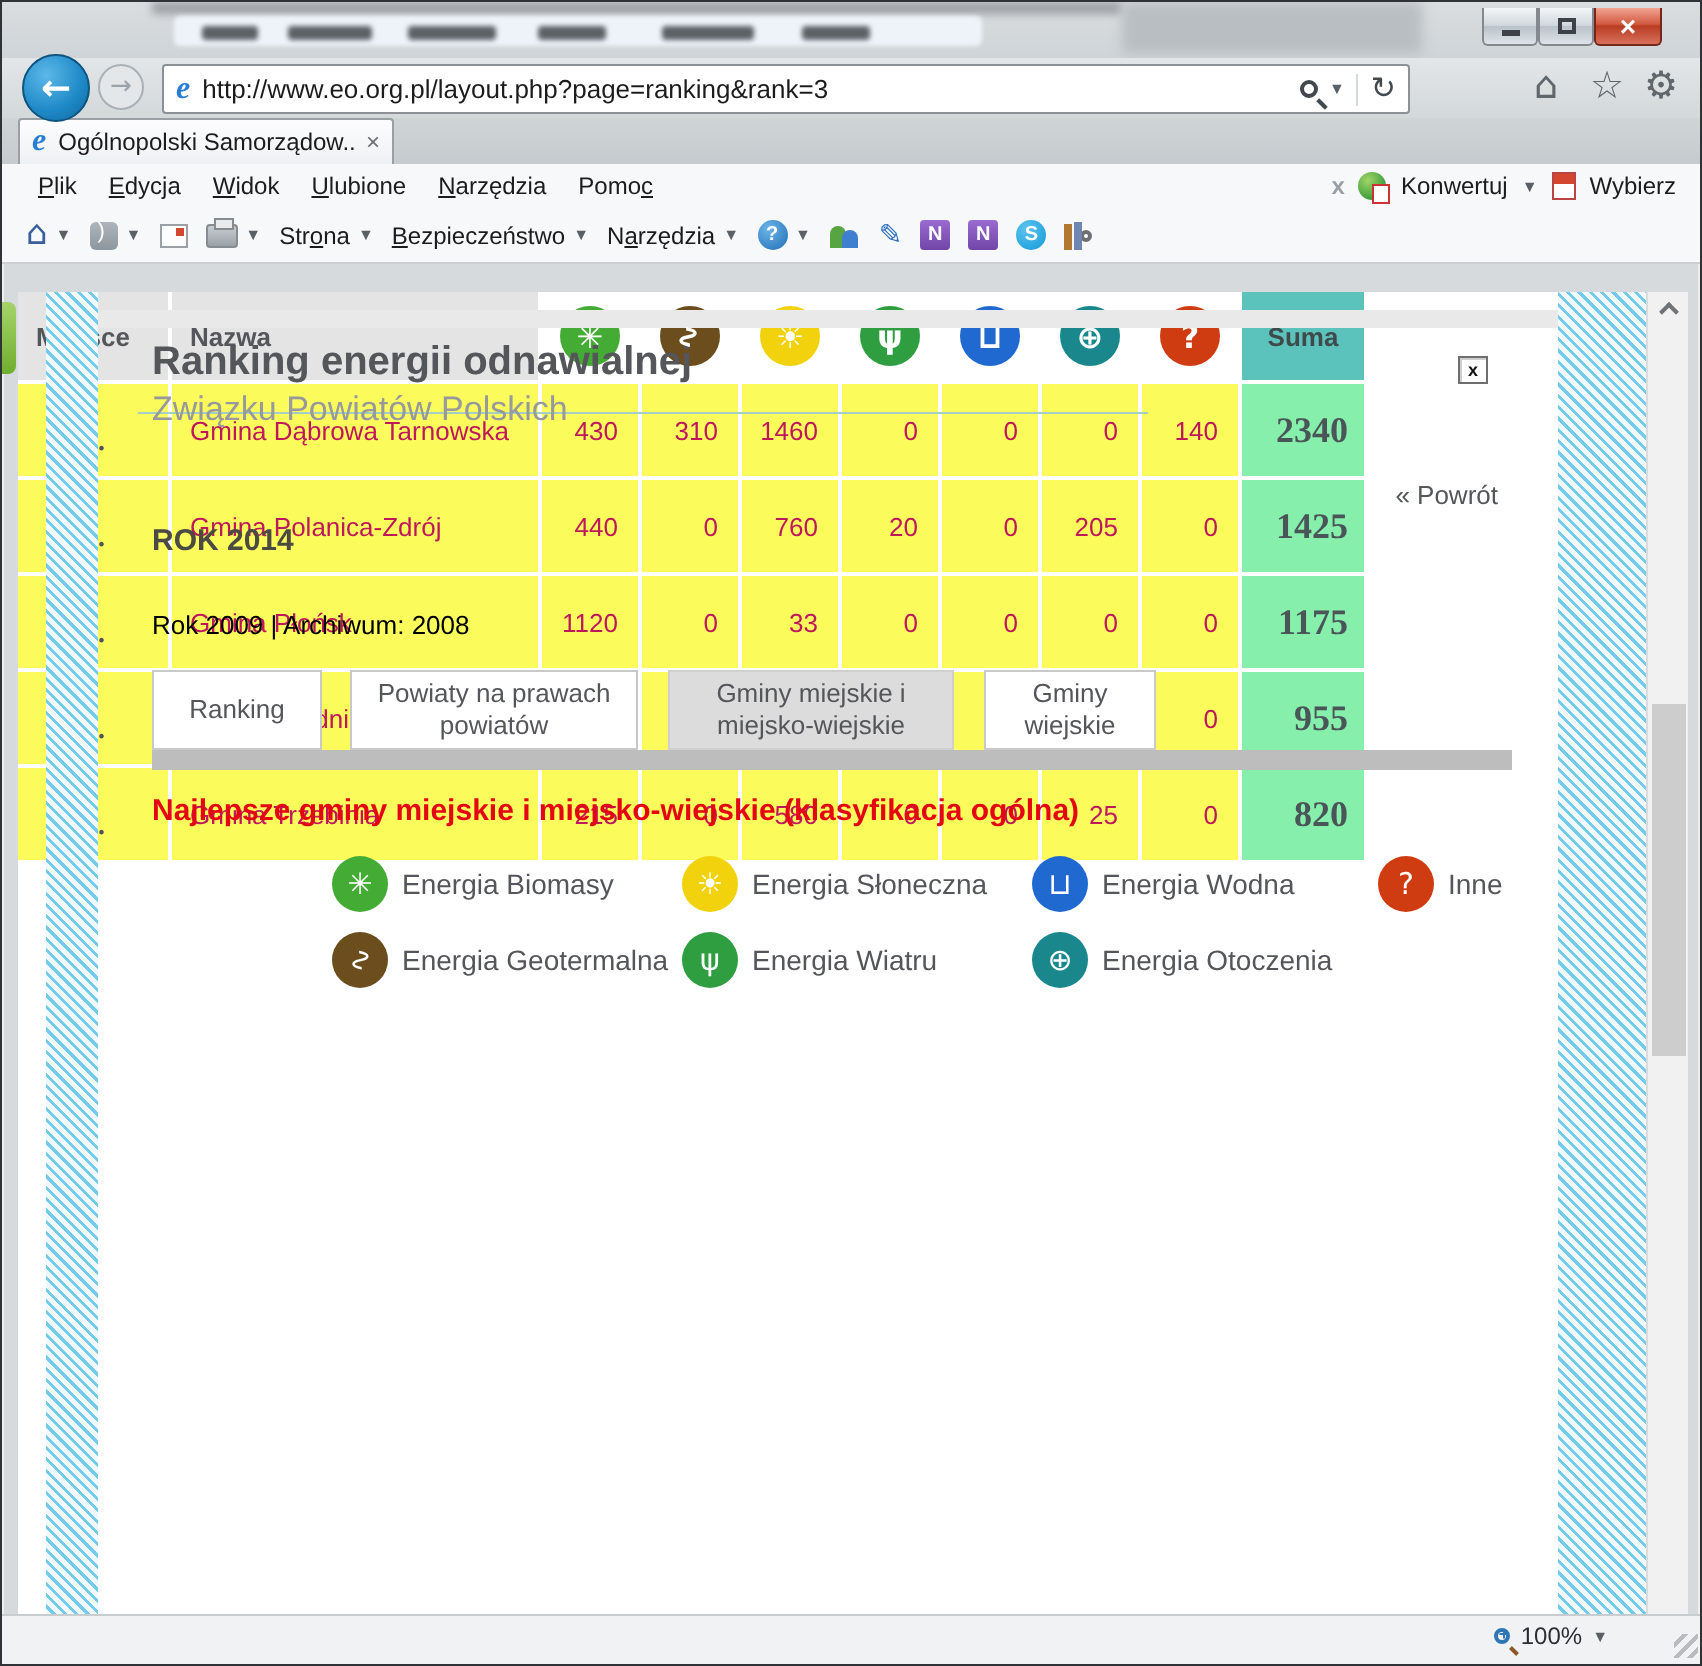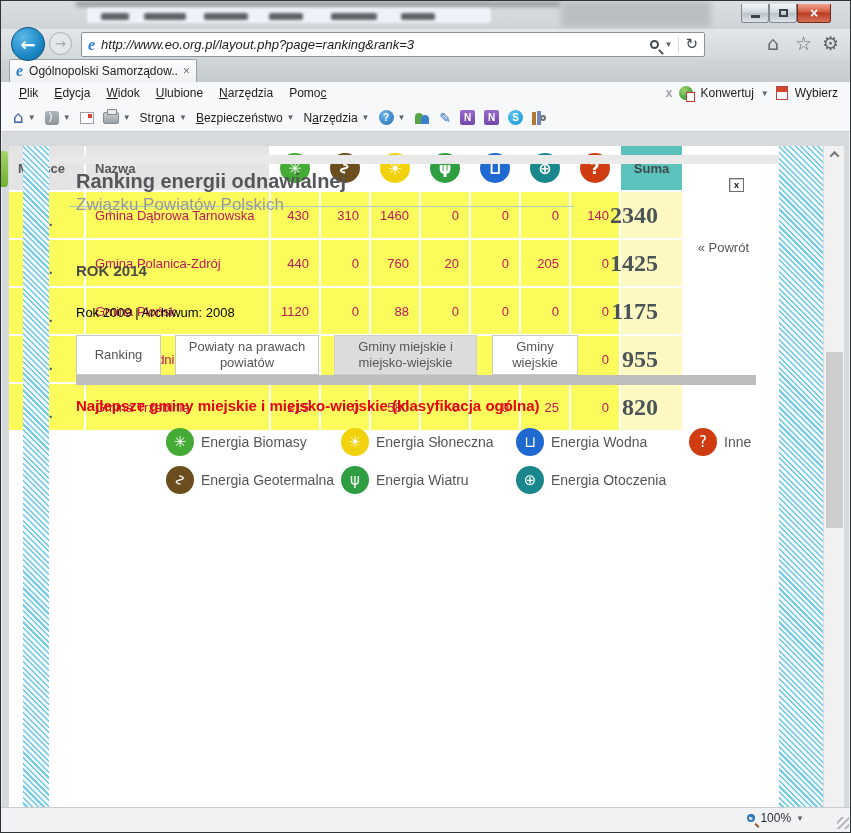--- a/index.html
+++ b/index.html
@@ -34,21 +34,21 @@
     border:1px solid #0d547e; color:#fff; display:flex; align-items:center; justify-content:center;
     font-size:18px; font-weight:bold; z-index:5; cursor:pointer; }
   #fwd-btn { left:48px; top:31px; width:23px; height:23px; border-radius:50%;
     background:#e4e7ea; border:1px solid #a9b1b7; color:#9aa3aa; display:flex;
     align-items:center; justify-content:center; font-size:13px; cursor:pointer; }
   #addressbar { left:80px; top:31px; width:624px; height:25px; background:#fff;
     border:1px solid #8b9197; border-radius:2px; display:flex; align-items:center;
     padding:0 6px; gap:6px; }
   #ie-fav { color:#2a7fd4; font-family:"Liberation Serif",serif; font-style:italic;
     font-weight:bold; font-size:16px; line-height:1; }
-  #url-text { flex:1; font-size:13px; color:#1c1c1c; white-space:nowrap; overflow:hidden;font-style:italic; }
+  #url-text { flex:1; font-size:13px; color:#1c1c1c; white-space:nowrap; overflow:hidden; }
   .mag { width:9px; height:9px; border:2px solid #43484d; border-radius:50%; position:relative; flex:none; }
   .mag::after { content:""; position:absolute; width:2px; height:6px; background:#43484d;
     left:8px; top:7px; transform:rotate(-45deg); }
   .caret { font-size:8px; color:#5a6066; }
   .vdiv { width:1px; height:16px; background:#d7dadd; }
   .refresh { font-size:15px; color:#43484d; line-height:1; }
   .navico { font-size:19px; color:#5f666c; line-height:1; cursor:pointer; }
 
   
   #tabstrip { left:0; top:58px; width:851px; height:23px;
@@ -144,22 +144,22 @@
     color:#55565a; height:44px; padding-left:9px; }
   .th-icon { background:#fff; justify-content:center; padding-left:0; }
   .th-icon .ecirc { width:30px; height:30px; font-size:16px; }
   .th-suma { background:#5cc3bc; justify-content:center; padding-left:0; color:#3f4b4b; }
   .td { background:#fbfb5c; height:46px; display:flex; align-items:center; font-size:13px; color:#be185d; }
   .td-rank { padding-left:14px; gap:3px; align-items:flex-end; padding-bottom:8px;
     font-family:"Liberation Serif",serif; font-weight:bold; font-size:14px; color:#4f5358; }
   .td-rank .broken-img { width:13px; height:13px; margin-bottom:8px; }
   .td-name { padding-left:9px; }
   .td-val { justify-content:flex-end; padding-right:10px; }
-  .td-suma { background:#fef9c3; justify-content:flex-end; padding-right:24px;
-    font-family:"Liberation Serif",serif; font-weight:bold; font-size:24px; color:#4a5557; }
+  .td-suma { background:#86efac; justify-content:flex-end; padding-right:8px;
+    font-family:"Liberation Serif",serif; font-weight:bold; font-size:18px; color:#4a5557; }
   #row6-strip { left:67px; top:664px; width:610px; height:11px; background:#f1f1e9; }
   #row6-suma { left:679px; top:664px; width:61px; height:11px; background:#5cc3bc; }
 
   
   #scrollbar { left:814px; top:0; width:21px; height:675px; background:#f1f1f1;
     border-left:1px solid #dcdcdc; }
   .sb-btn { left:0; width:21px; height:17px; background:#f1f1f1; display:flex;
     align-items:center; justify-content:center; cursor:pointer; }
   .chev { width:7px; height:7px; border-left:2px solid #6f7377; border-top:2px solid #6f7377; }
   .chev.up { transform:rotate(45deg) translate(1px,1px); }
@@ -412,21 +412,21 @@
       <div class="td td-suma">1425</div>
 
       <div class="td td-rank">
           <span>3</span>
           <span class="broken-img">x</span>
           <span>.</span>
         </div>
       <div class="td td-name">Gmina Płońsk</div>
       <div class="td td-val">1120</div>
       <div class="td td-val">0</div>
-      <div class="td td-val">88</div>
+      <div class="td td-val">33</div>
       <div class="td td-val">0</div>
       <div class="td td-val">0</div>
       <div class="td td-val">0</div>
       <div class="td td-val">0</div>
       <div class="td td-suma">1175</div>
 
       <div class="td td-rank">
           <span>4</span>
           <span class="broken-img">x</span>
           <span>.</span>

